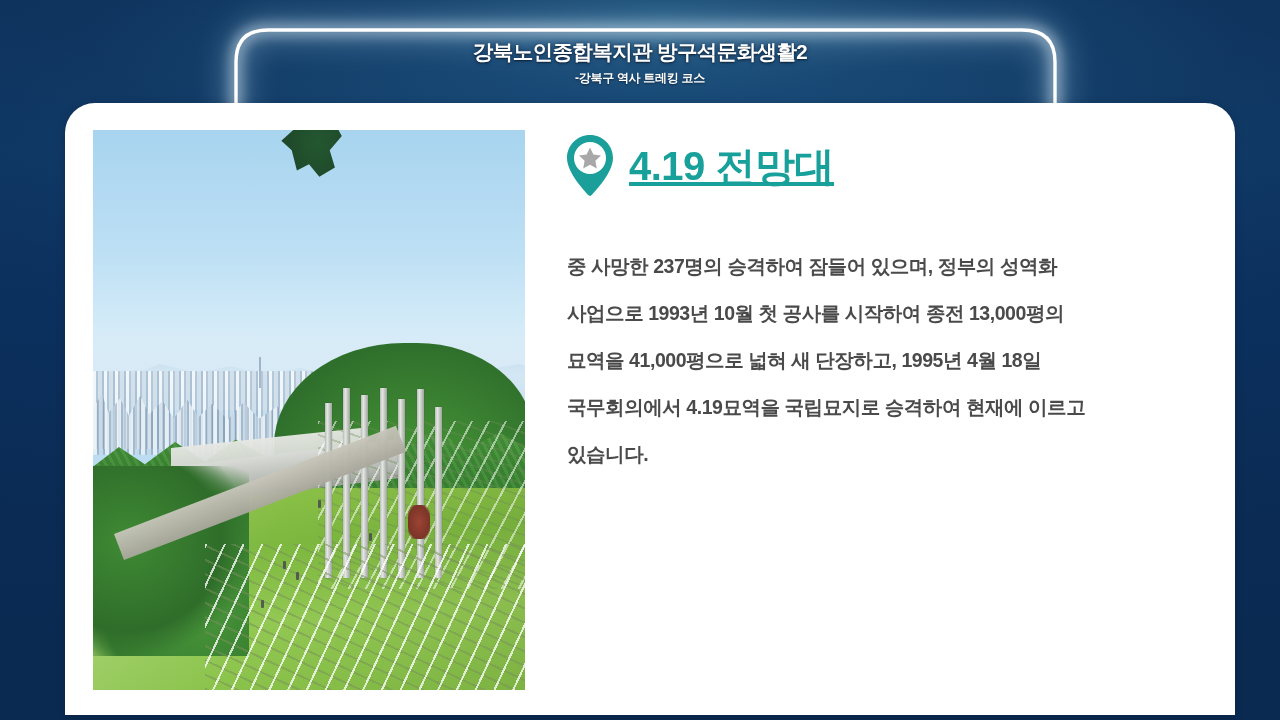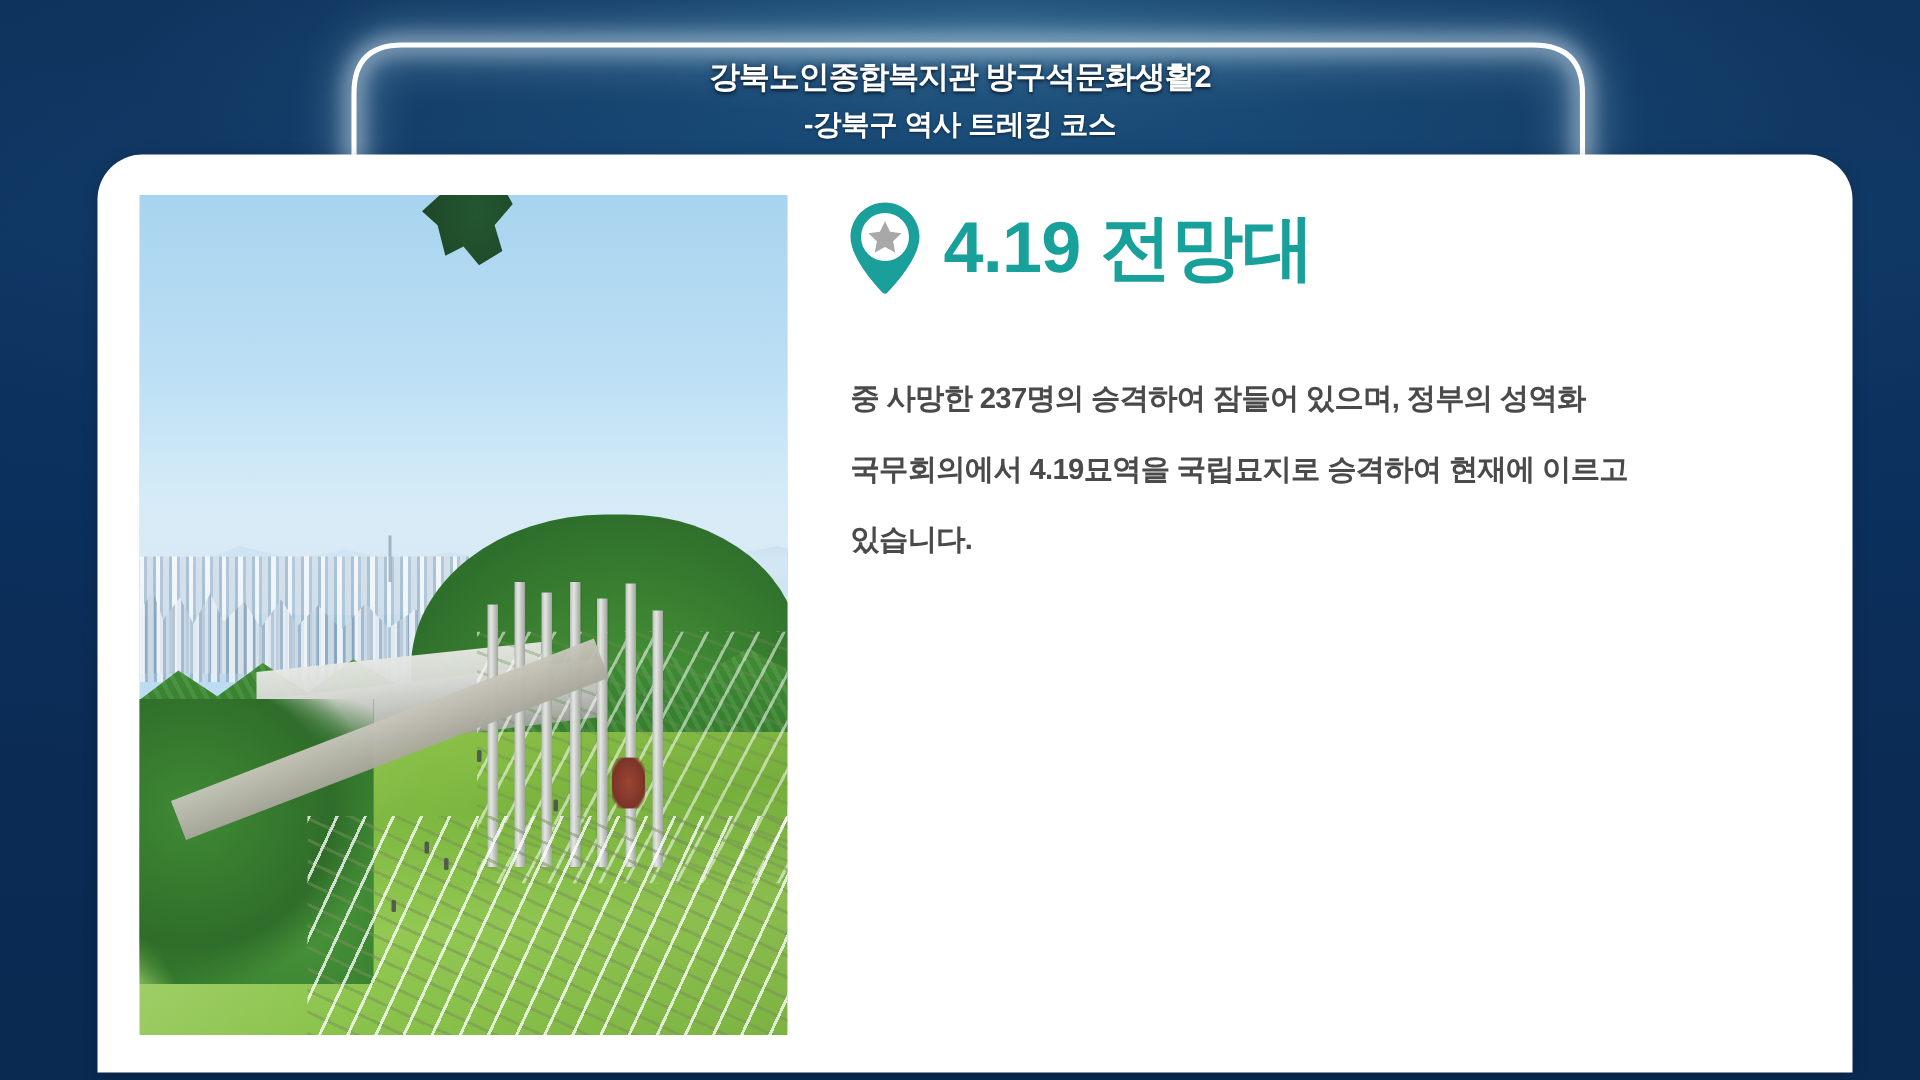--- a/index.html
+++ b/index.html
@@ -32,21 +32,21 @@
     position:absolute;left:240px;top:40px;width:800px;
     text-align:center;color:#ffffff;z-index:6;
   }
   .header-title{
     font-size:20.5px;font-weight:700;letter-spacing:-0.6px;line-height:1.15;
     text-shadow:0 1px 2px rgba(0,0,0,.55), 0 0 5px rgba(10,40,80,.7);
     white-space:nowrap;
   }
   .header-sub{
     margin-top:6px;
-    font-size:19px;font-weight:700;letter-spacing:-0.3px;
+    font-size:12px;font-weight:700;letter-spacing:-0.3px;
     text-shadow:0 1px 2px rgba(0,0,0,.5);
     white-space:nowrap;
   }
 
   
   .card{
     position:absolute;left:65px;top:103px;width:1170px;height:612px;
     background:#ffffff;border-radius:30px 30px 0 0;
     box-shadow:0 2px 10px rgba(0,0,0,.18);
     overflow:hidden;
@@ -179,22 +179,22 @@
 
   
   .content{
     position:absolute;left:492px;top:0;width:672px;height:100%;
   }
   .title-row{
     position:absolute;left:8px;top:30px;display:flex;align-items:center;gap:14px;
   }
   .pin-icon{width:50px;height:66px;flex:none;}
   .place-title{
-    font-size:48px;font-weight:700;color:#18a09b;letter-spacing:-0.5px;
-    line-height:1;white-space:nowrap;
+    font-size:40px;font-weight:700;color:#18a09b;letter-spacing:-0.5px;
+    line-height:1;white-space:nowrap;text-decoration:underline;
   }
   .body-text{
     position:absolute;left:10px;top:140px;width:690px;
     color:#4a4a4a;font-size:19.5px;font-weight:700;line-height:47px;
     letter-spacing:-0.45px;
   }
   .body-text p{margin:0;white-space:nowrap;}
 </style>
 </head>
 <body>
@@ -267,20 +267,22 @@
         <svg class="pin-icon" viewBox="0 0 50 66">
           <path d="M25 2 C12.3 2 2 12.3 2 25 c0 14.5 18 33.5 21.3 37 a2.4 2.4 0 0 0 3.4 0 C30 58.5 48 39.5 48 25 48 12.3 37.7 2 25 2 z" fill="#1a9f9a"></path>
           <circle cx="25" cy="25" r="16" fill="#ffffff"></circle>
           <path d="M25 14.5 l3.4 7.0 7.6 1.0 -5.6 5.3 1.4 7.6 -6.8 -3.7 -6.8 3.7 1.4 -7.6 -5.6 -5.3 7.6 -1.0 z" fill="#a8a8a8"></path>
         </svg>
         <div class="place-title">4.19 전망대</div>
       </div>
 
       <div class="body-text">
         <p>중 사망한 237명의 승격하여 잠들어 있으며, 정부의 성역화</p>
+        <p>사업으로 1993년 10월 첫 공사를 시작하여 종전 13,000평의</p>
+        <p>묘역을 41,000평으로 넓혀 새 단장하고, 1995년 4월 18일</p>
         <p>국무회의에서 4.19묘역을 국립묘지로 승격하여 현재에 이르고</p>
         <p>있습니다.</p>
       </div>
 
     </div>
   </div>
 
 </div>
 
 </body></html>

